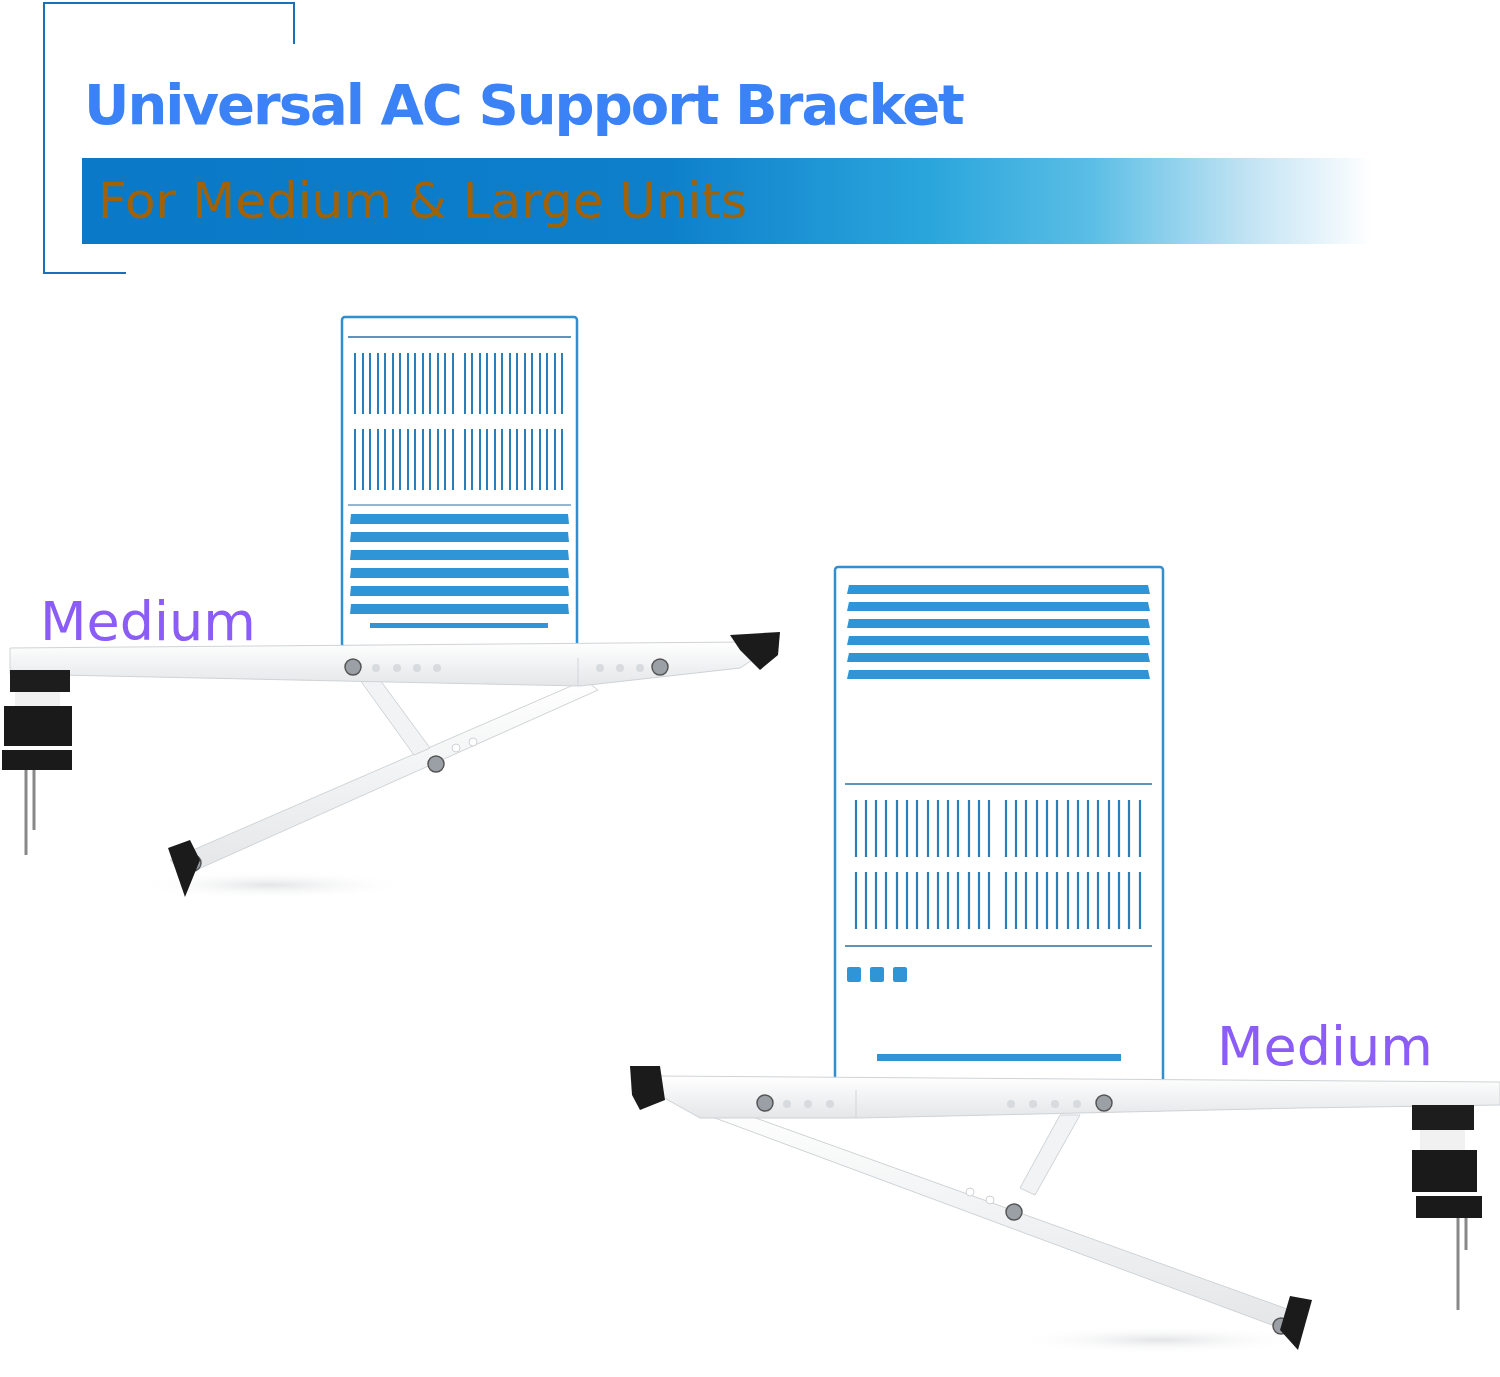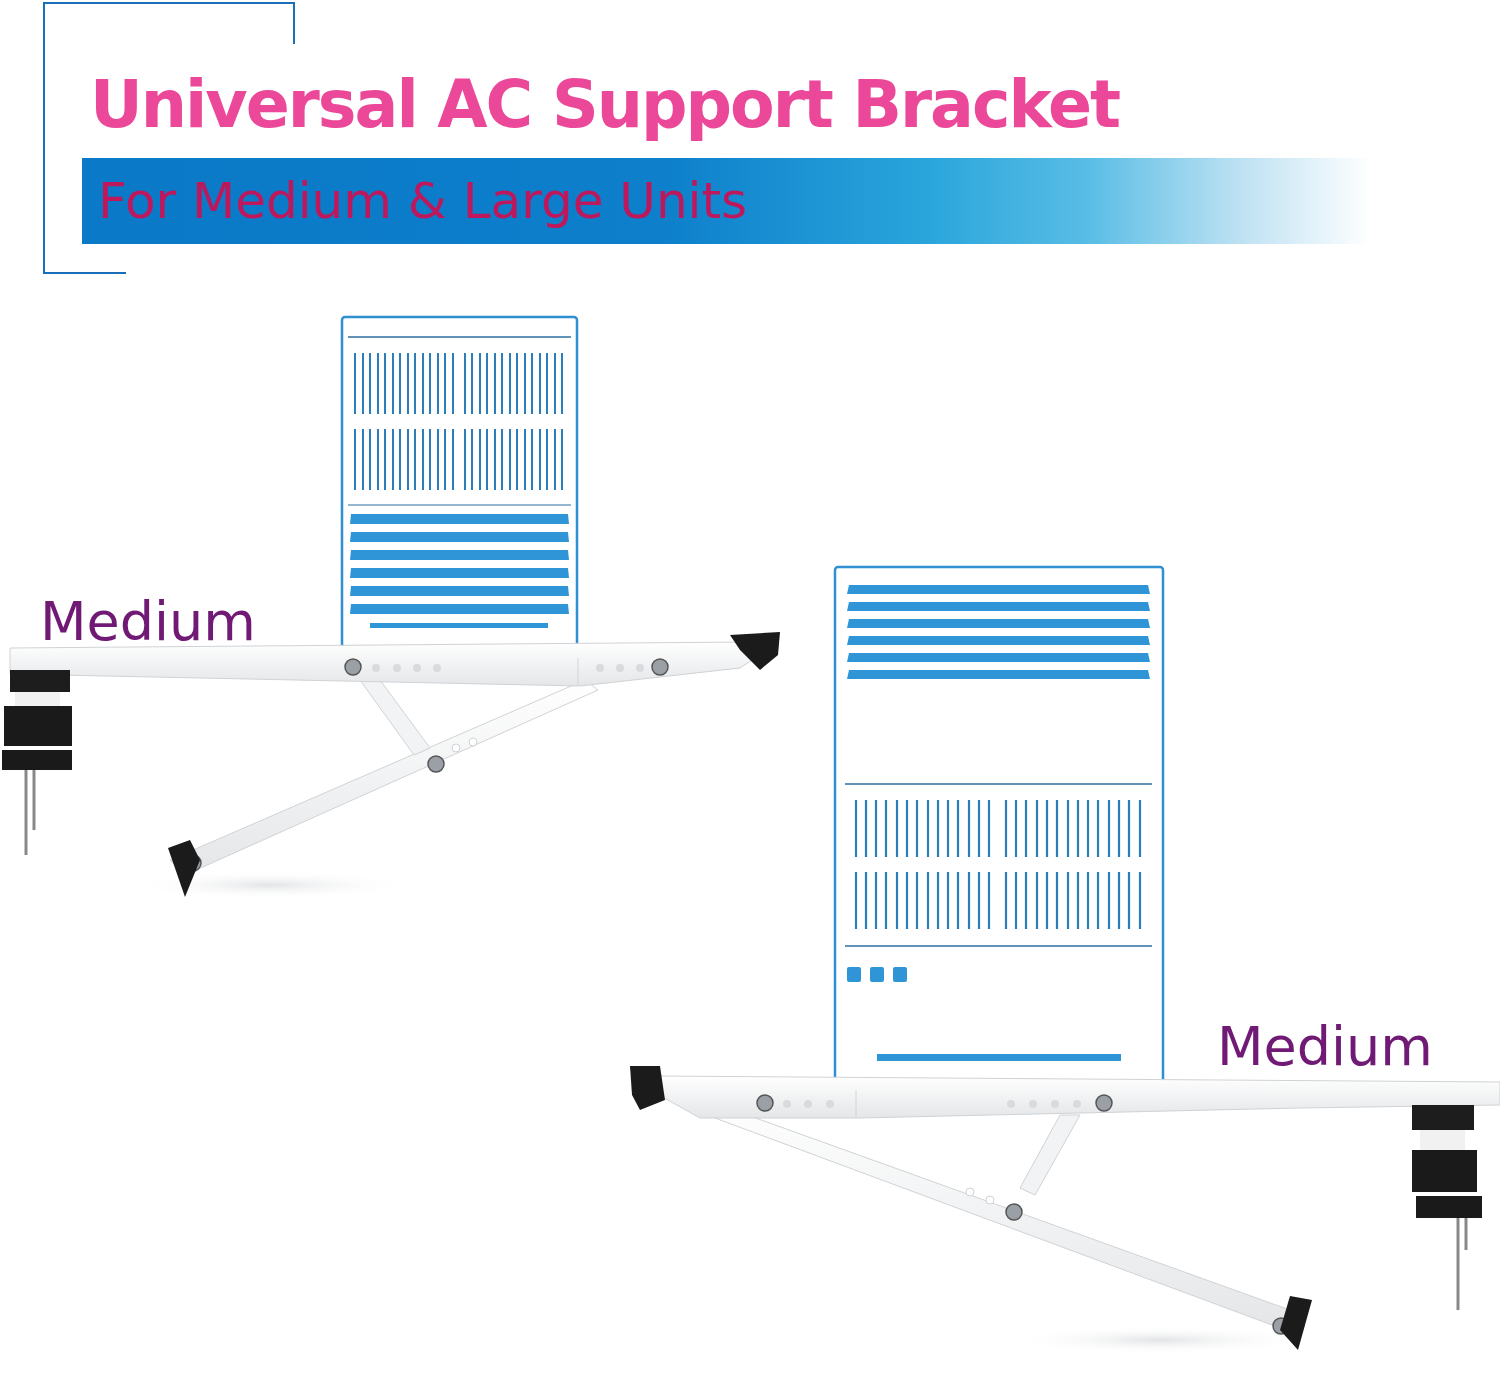--- a/index.html
+++ b/index.html
@@ -1,25 +1,25 @@
 <!DOCTYPE html>
 <html><head>
 <meta charset="utf-8">
 <style>
   html, body { margin:0; padding:0; background:#ffffff; }
   body { width:1500px; height:1377px; position:relative; overflow:hidden; font-family:"DejaVu Sans", sans-serif; }
   .frame-top { position:absolute; left:43px; top:2px; width:252px; height:2px; background:#1a6fb8; }
   .frame-left { position:absolute; left:43px; top:2px; width:2px; height:272px; background:#1a6fb8; }
   .frame-right { position:absolute; left:293px; top:2px; width:2px; height:42px; background:#1a6fb8; }
   .frame-bottom { position:absolute; left:43px; top:272px; width:83px; height:2px; background:#1a6fb8; }
-  .title { position:absolute; left:84px; top:55px; font-size:65px; font-weight:bold; color:#ec4899; letter-spacing:-2px; white-space:nowrap; line-height:100px;margin-left:6px; }
+  .title { position:absolute; left:84px; top:55px; font-size:56px; font-weight:bold; color:#3b82f6; letter-spacing:-2px; white-space:nowrap; line-height:100px; }
   .banner { position:absolute; left:82px; top:158px; width:1290px; height:86px;
     background:linear-gradient(90deg,#0a79c7 0%,#0d7fcb 45%,#2ba6dc 66%,#59bde5 78%,#bfe2f3 90%,#ffffff 100%); }
-  .subtitle { position:absolute; left:98px; top:165px; font-size:50px; color:#be185d; white-space:nowrap; line-height:72px; }
-  .label { position:absolute; font-size:54px; color:#701a75; white-space:nowrap; }
+  .subtitle { position:absolute; left:98px; top:165px; font-size:50px; color:#a16207; white-space:nowrap; line-height:72px; }
+  .label { position:absolute; font-size:54px; color:#8b5cf6; white-space:nowrap; }
   .label-medium { left:40px; top:590px; }
   .label-large { left:1217px; top:1015px; }
   svg { position:absolute; left:0; top:0; }
 </style>
 </head>
 <body>
 
 <div class="frame-top"></div>
 <div class="frame-left"></div>
 <div class="frame-right"></div>

